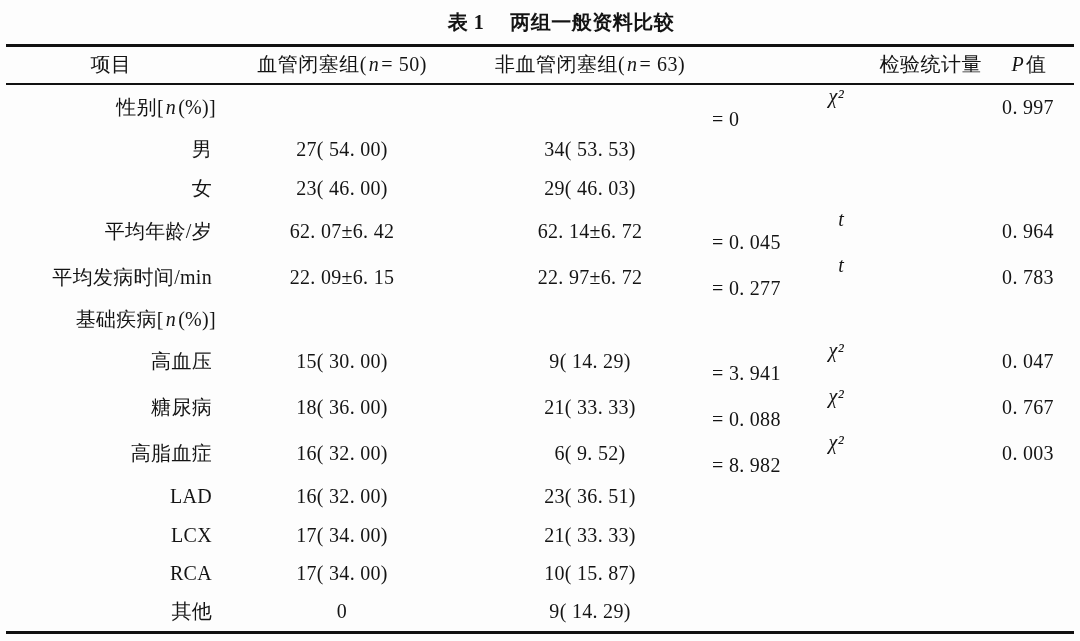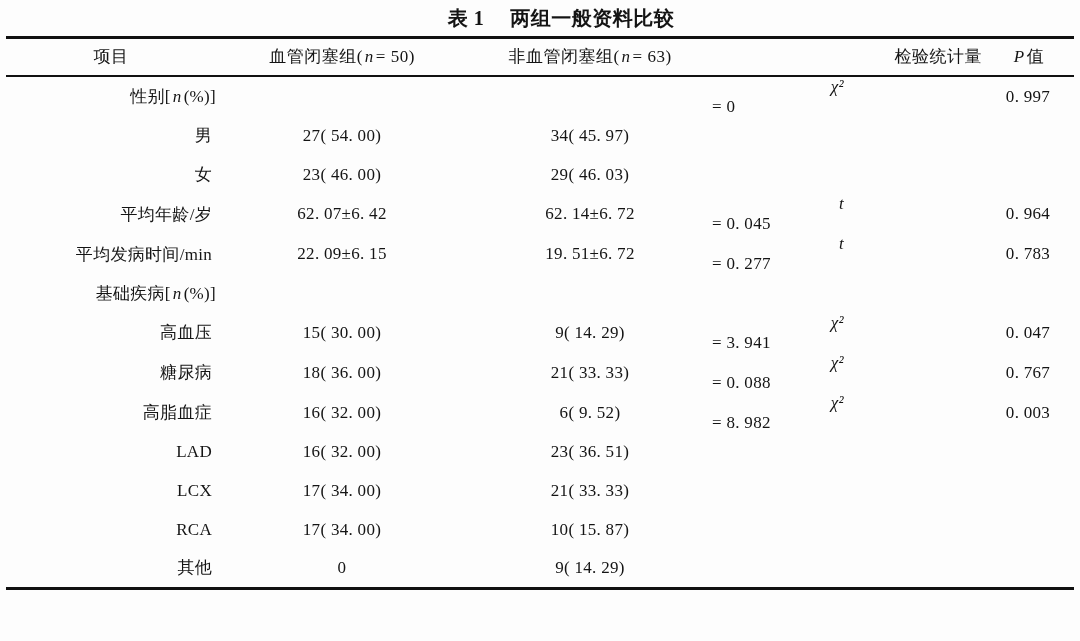--- a/index.html
+++ b/index.html
@@ -3,38 +3,38 @@
 <meta charset="utf-8">
 <style>
   * { margin:0; padding:0; box-sizing:border-box; }
   html,body { width:1080px; height:641px; background:#fdfdfd; }
   body {
     font-family:"Liberation Serif","DejaVu Serif",serif;
     color:#141414;
     overflow:hidden;
   }
   .title-row{
-    height:36px;
+    height:44px;
     display:flex;
     align-items:center;
     justify-content:center;
     padding-left:42px;
     font-weight:700;
     font-size:20px;
     letter-spacing:0.5px;
   }
   .title-label{ margin-right:26px; }
   table{
     width:1068px;
     margin:0 6px;
     border-collapse:collapse;
     table-layout:fixed;
     border-top:3px solid #111;
     border-bottom:3px solid #111;
-    font-size:17px;
+    font-size:20px;
   }
   thead td{
     height:38px;
     border-bottom:2px solid #111;
     vertical-align:middle;
     text-align:center;
     letter-spacing:0.5px;
   }
   tbody td{
     height:38.8px;
@@ -91,21 +91,21 @@
           <span class="stat">
             <span class="stat-sym">χ²</span>
             <span class="stat-val">= 0</span>
           </span>
         </td>
       <td class="c-p">0. 997</td>
     </tr>
     <tr>
       <td class="c-item lvl1"><span>男</span><i class="it"></i><span></span></td>
       <td class="c-g1">27( 54. 00)</td>
-      <td class="c-g2">34( 45. 97)</td>
+      <td class="c-g2">34( 53. 53)</td>
       <td>
           <span class="stat">
             <span class="stat-sym"></span>
             <span class="stat-val"></span>
           </span>
         </td>
       <td class="c-p"></td>
     </tr>
     <tr>
       <td class="c-item lvl1"><span>女</span><i class="it"></i><span></span></td>
@@ -127,21 +127,21 @@
           <span class="stat">
             <span class="stat-sym">t</span>
             <span class="stat-val">= 0. 045</span>
           </span>
         </td>
       <td class="c-p">0. 964</td>
     </tr>
     <tr>
       <td class="c-item lvl0"><span>平均发病时间/min</span><i class="it"></i><span></span></td>
       <td class="c-g1">22. 09±6. 15</td>
-      <td class="c-g2">19. 51±6. 72</td>
+      <td class="c-g2">22. 97±6. 72</td>
       <td>
           <span class="stat">
             <span class="stat-sym">t</span>
             <span class="stat-val">= 0. 277</span>
           </span>
         </td>
       <td class="c-p">0. 783</td>
     </tr>
     <tr>
       <td class="c-item lvl0"><span>基础疾病[</span><i class="it">n</i><span>(%)]</span></td>

